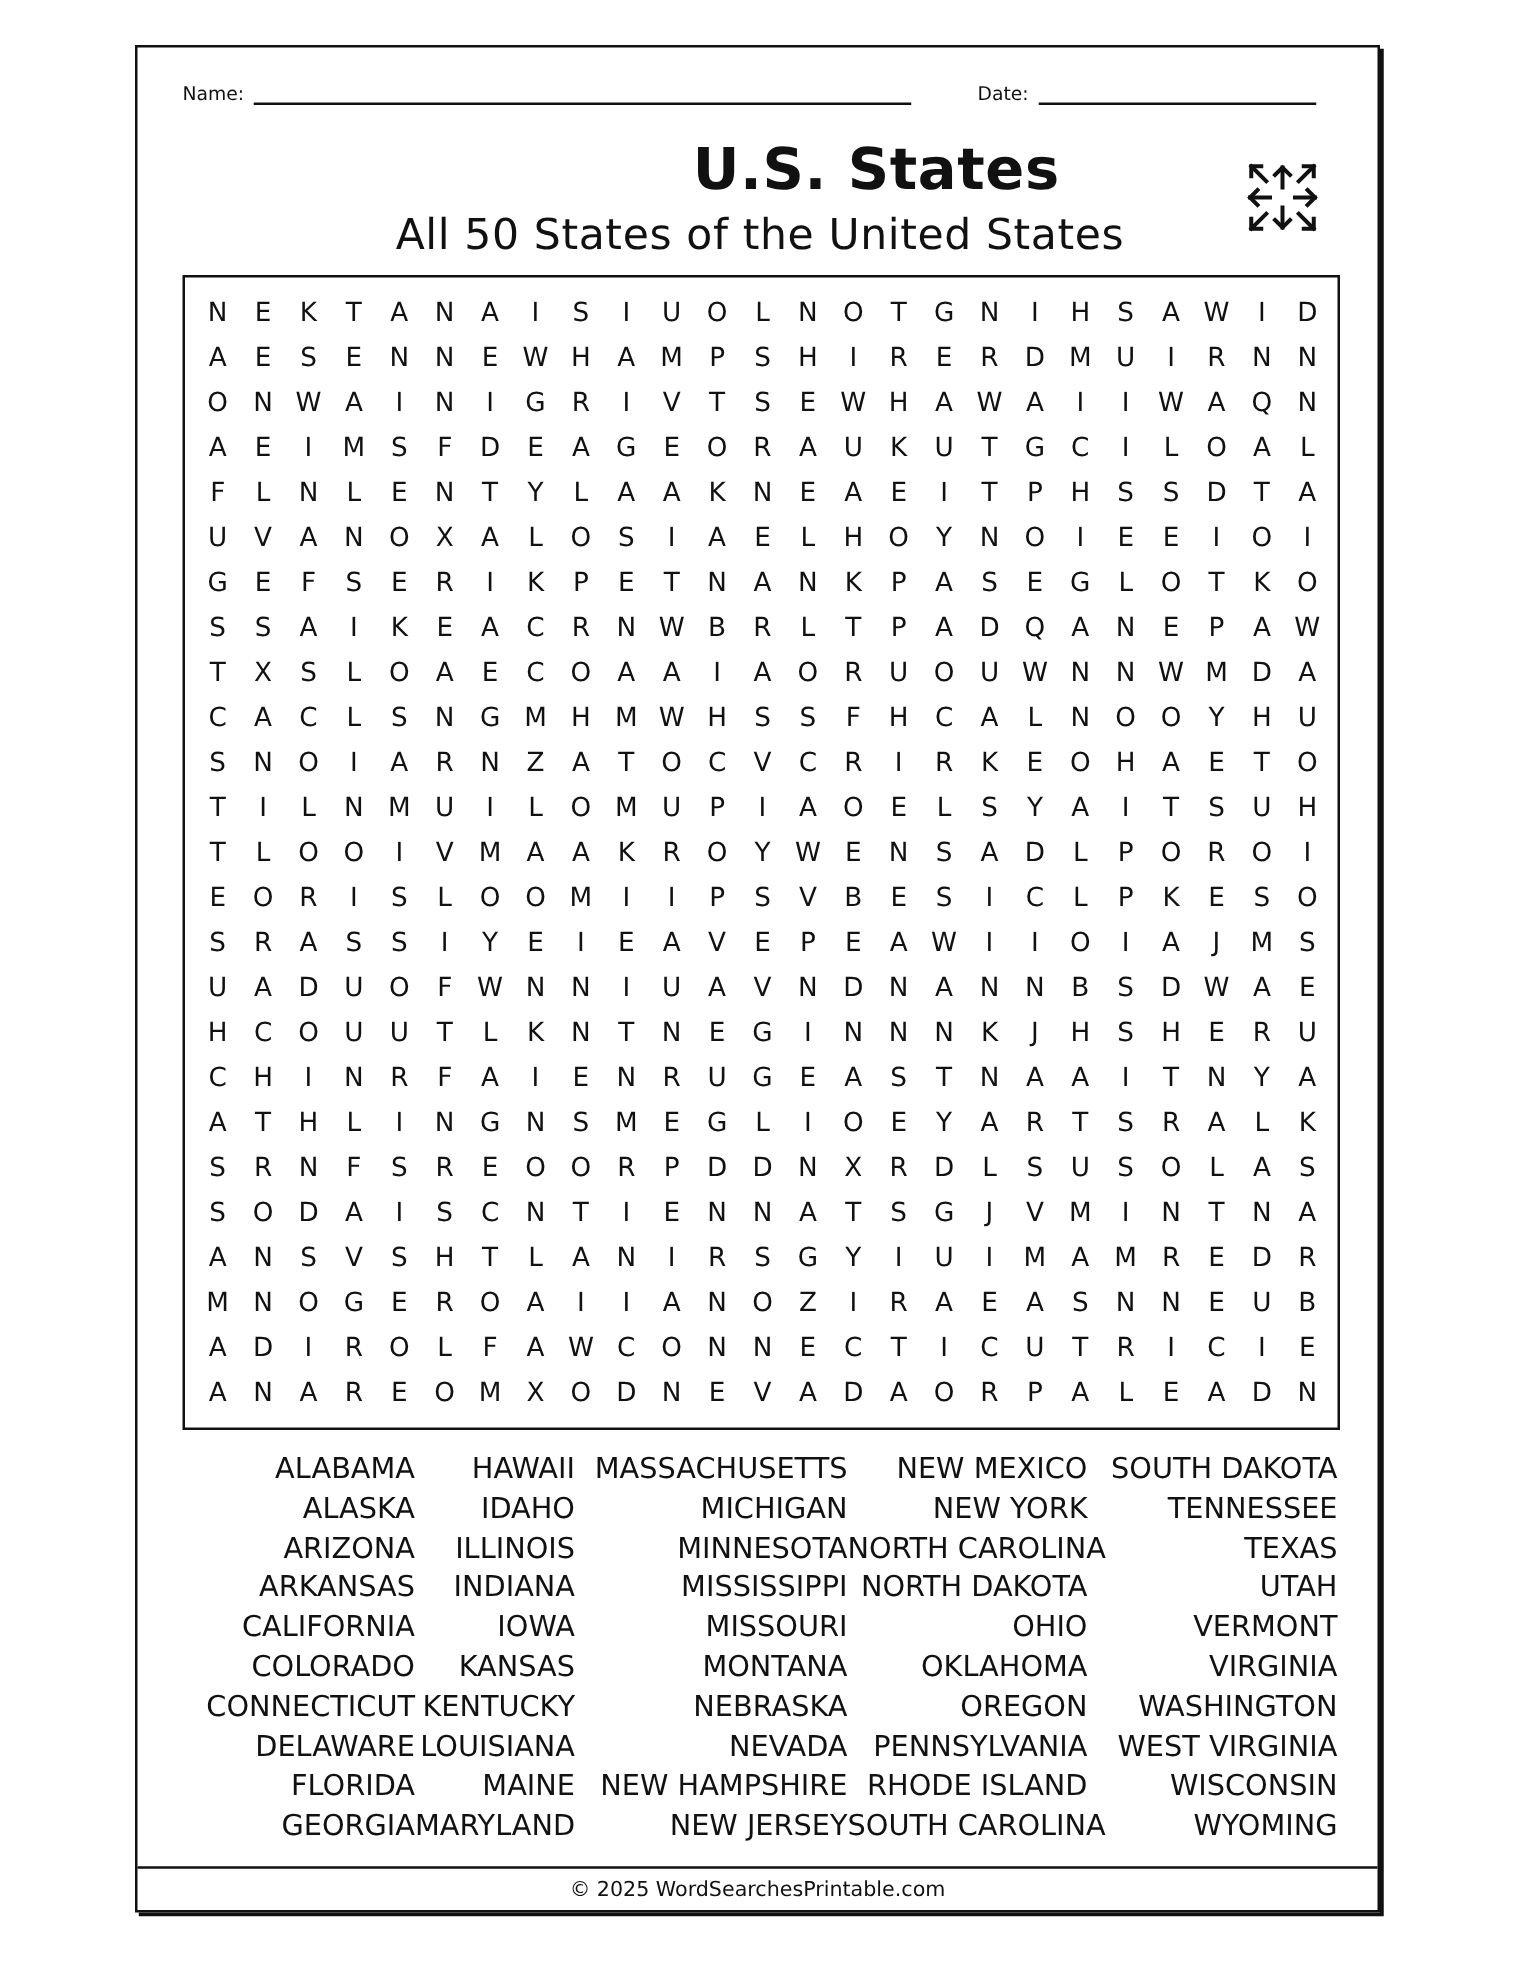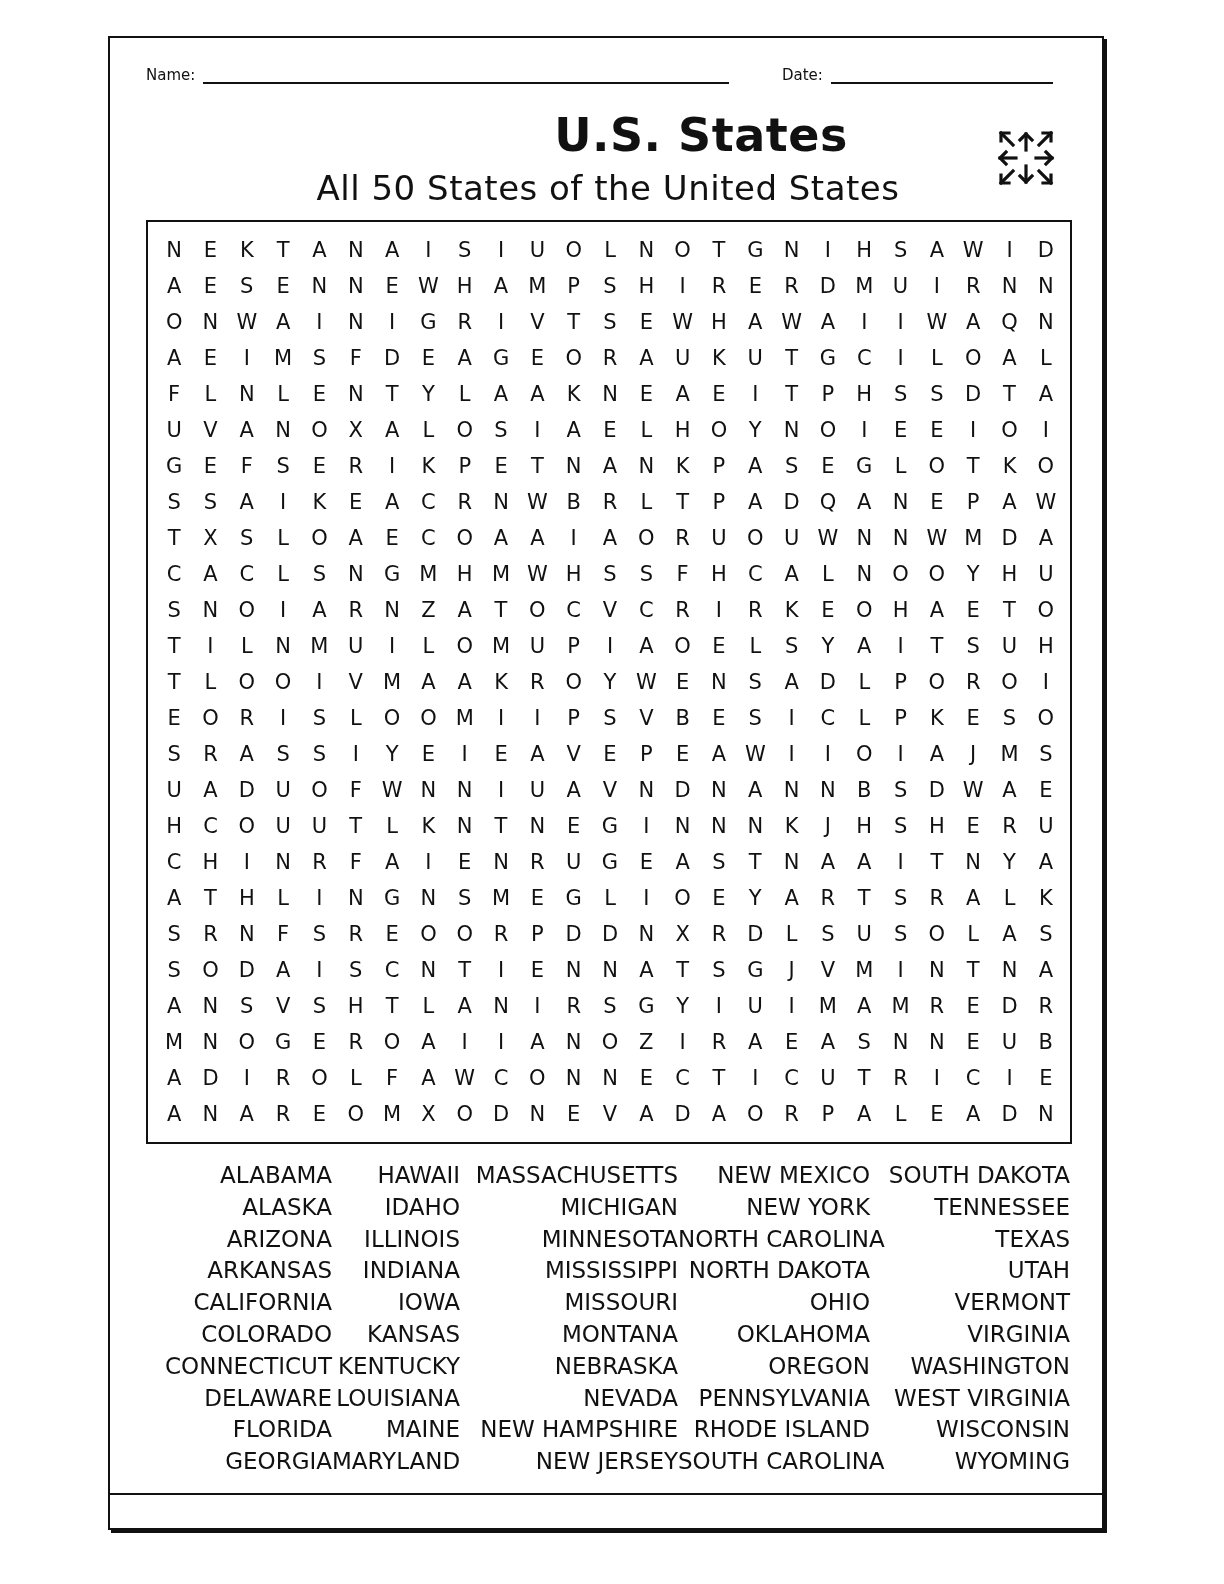--- a/index.html
+++ b/index.html
@@ -757,13 +757,14 @@
       <div class="word">UTAH</div>
       <div class="word">VERMONT</div>
       <div class="word">VIRGINIA</div>
       <div class="word">WASHINGTON</div>
       <div class="word">WEST VIRGINIA</div>
       <div class="word">WISCONSIN</div>
       <div class="word">WYOMING</div>
     </div>
 
   <div class="footer-rule"></div>
+  <div class="footer">© 2025 WordSearchesPrintable.com</div>
 </div>
 
 </body></html>

